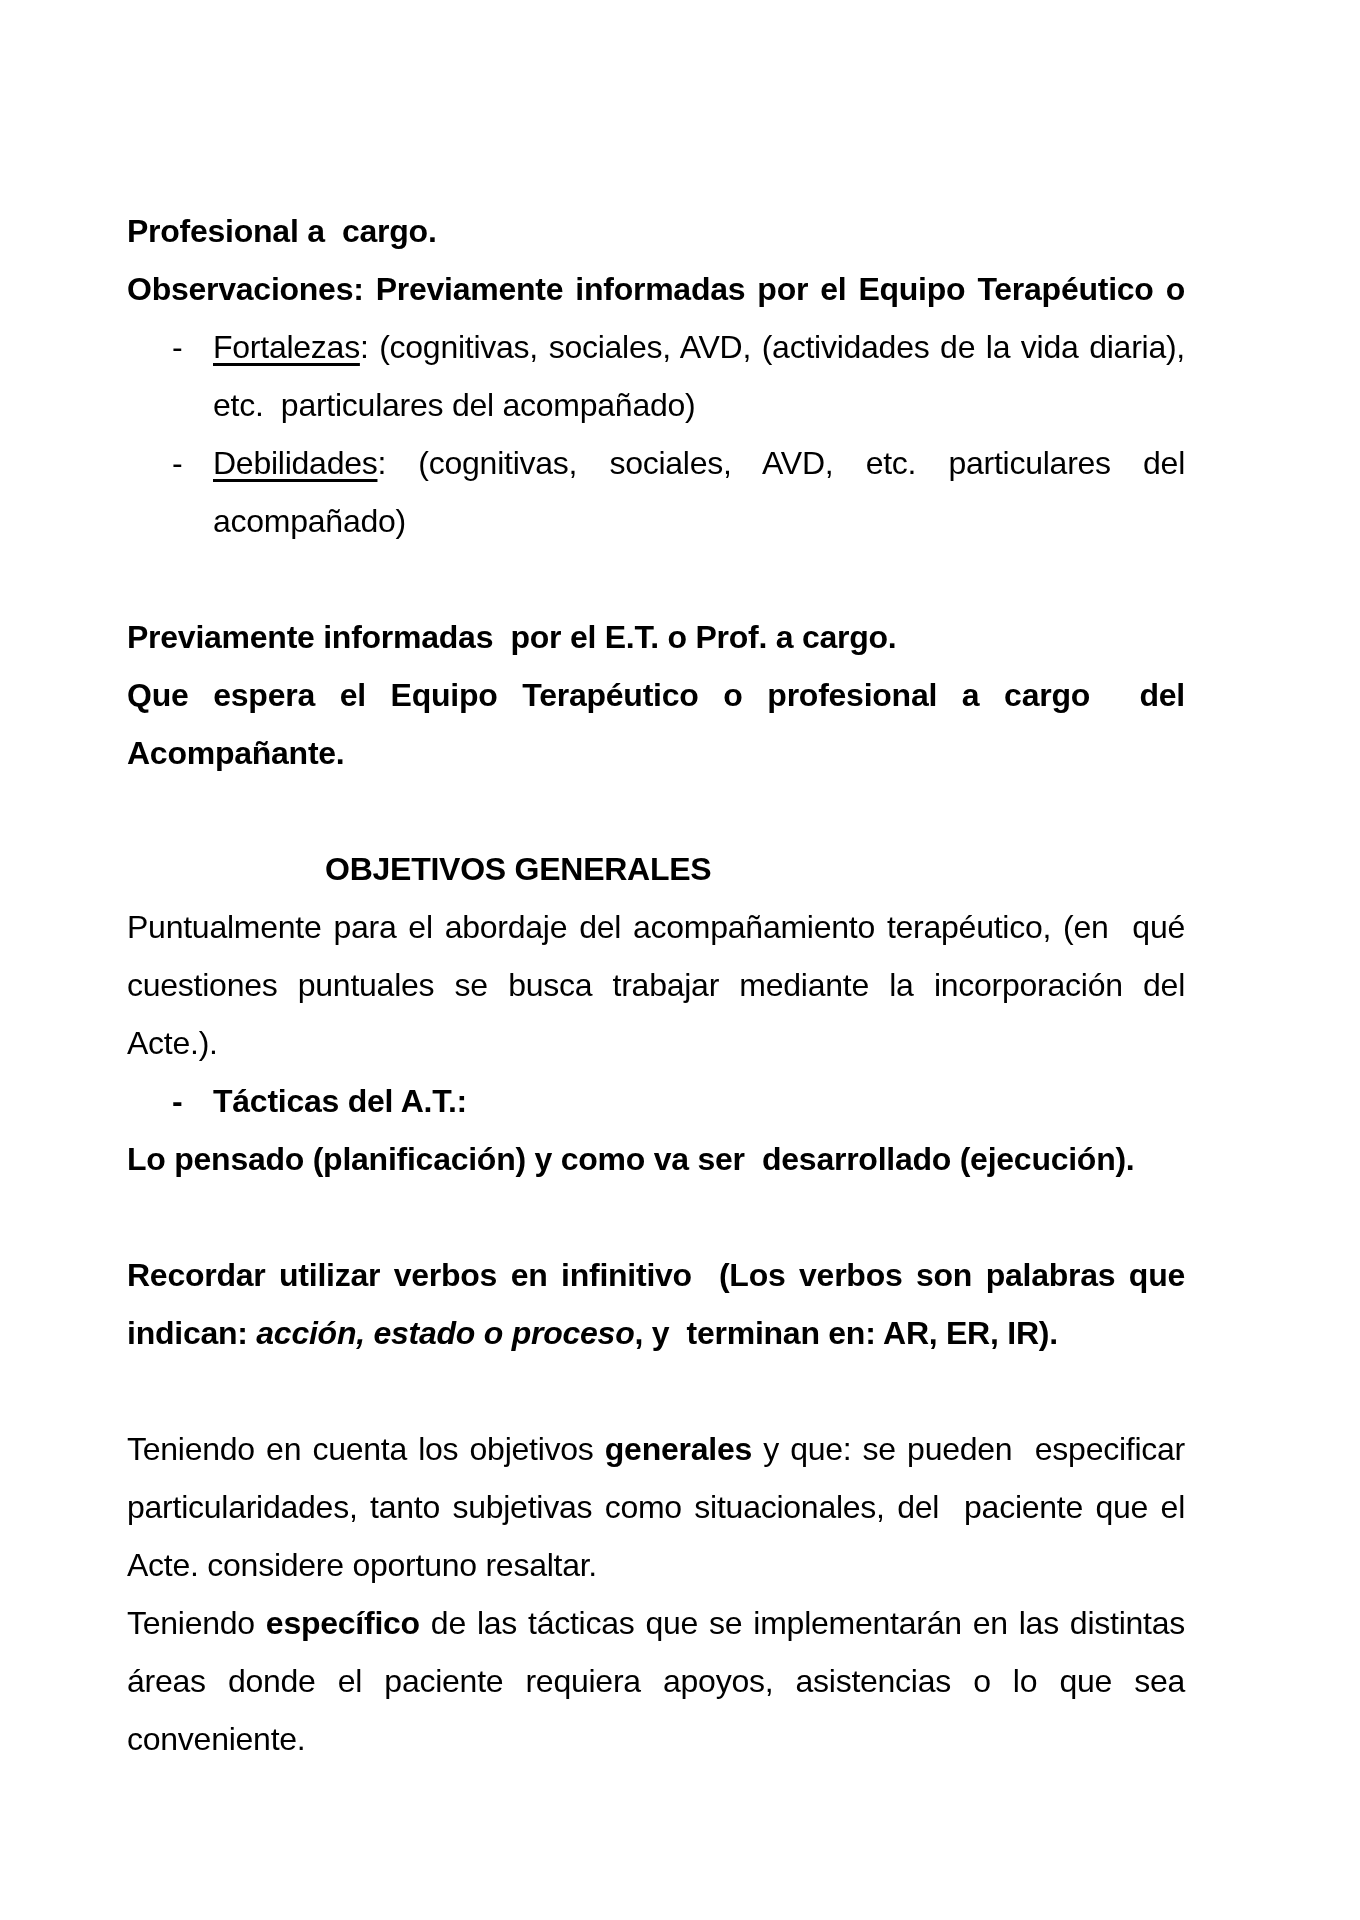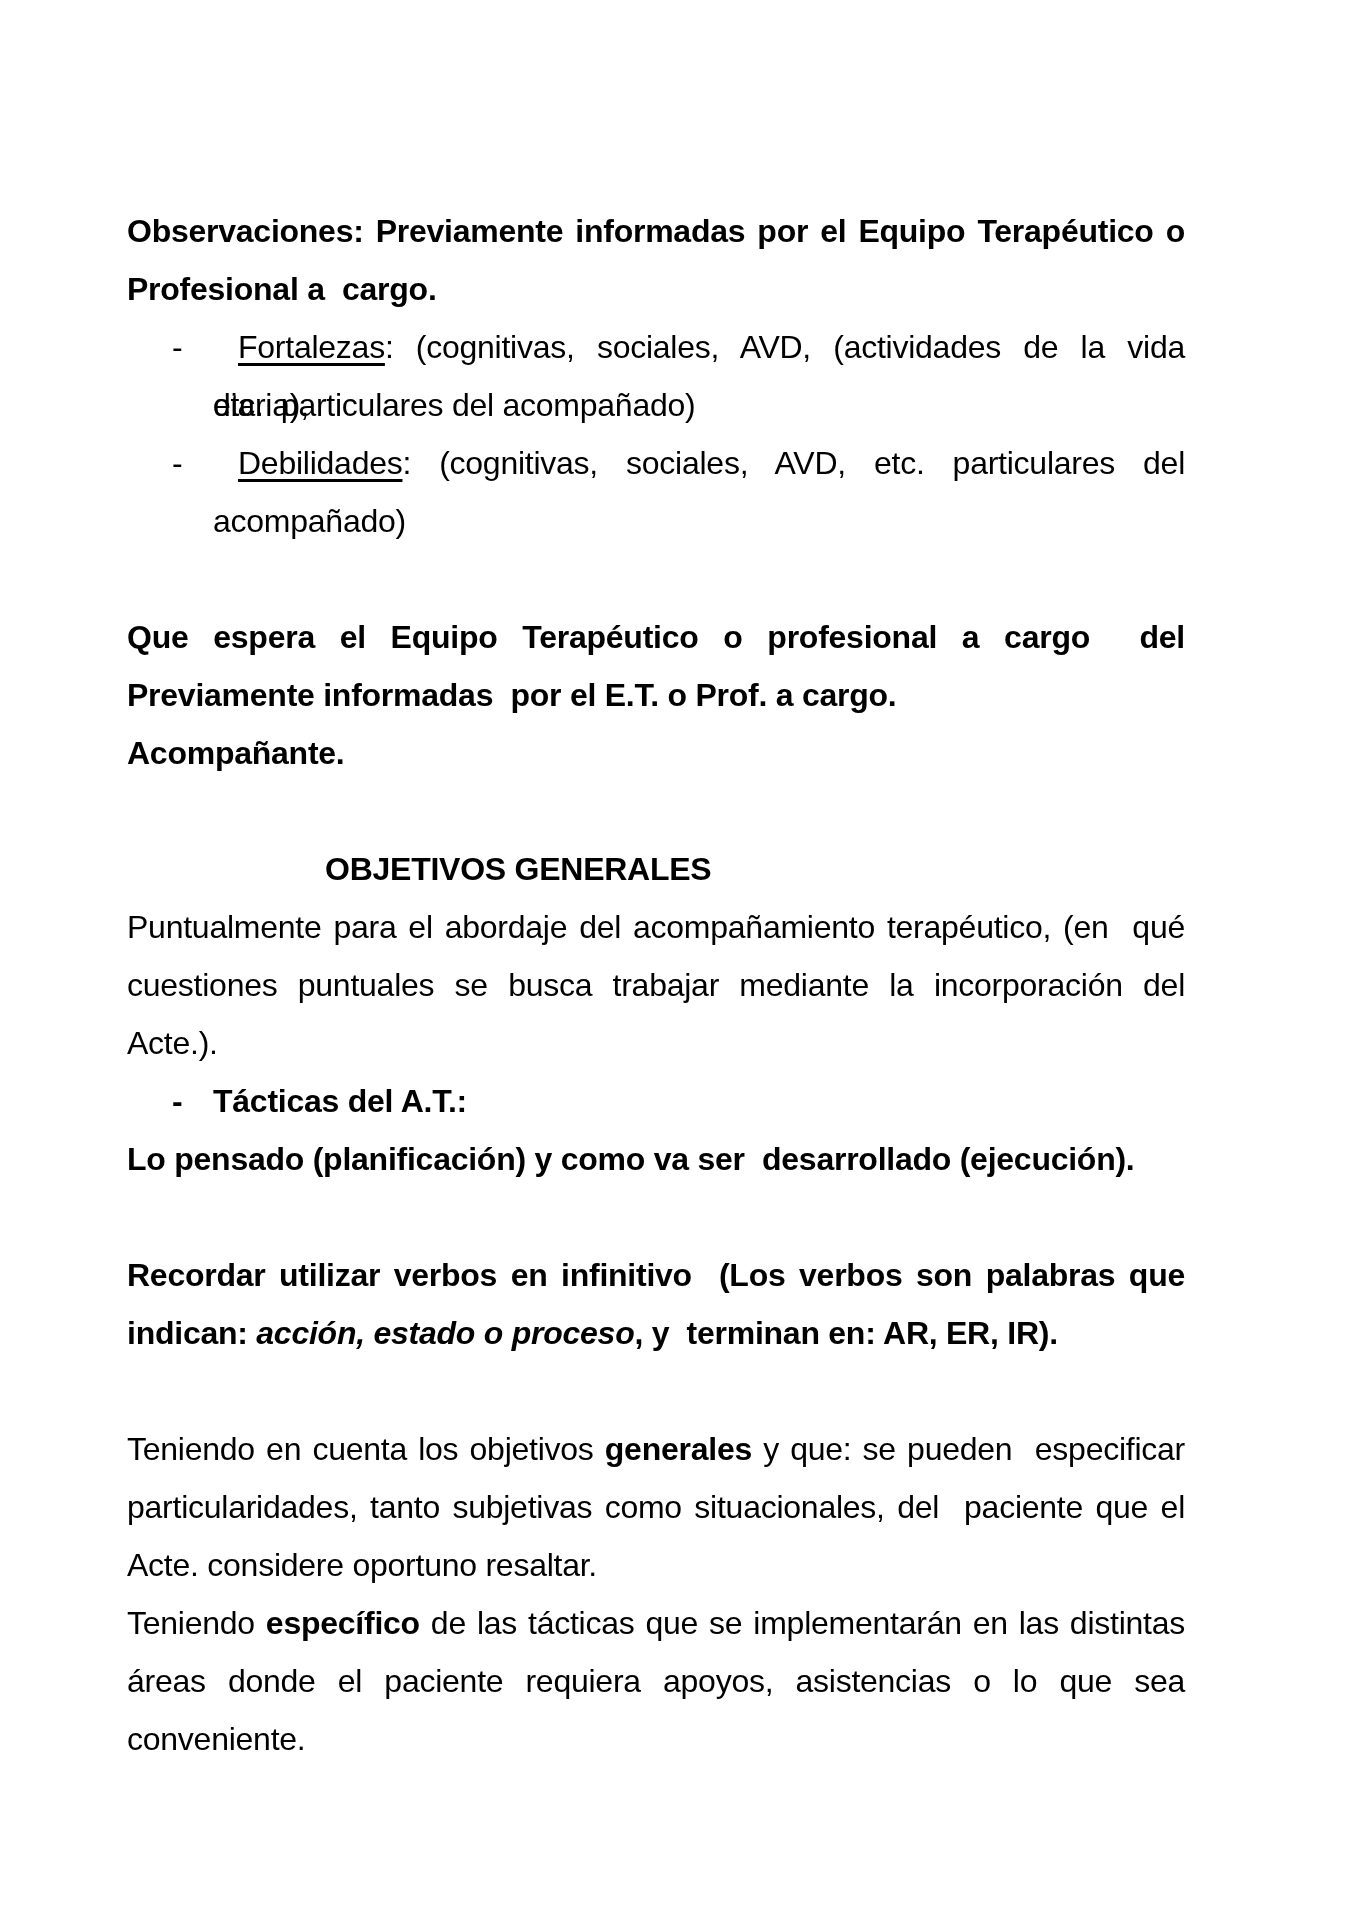--- a/index.html
+++ b/index.html
@@ -43,40 +43,40 @@
   .line.bullet .dash {
     position: absolute;
     left: 45px;
     top: 0;
   }
   .line.heading {
     padding-left: 198px;
   }
   .b  { font-weight: bold; }
   .bi { font-weight: bold; font-style: italic; }
-  .u  { text-decoration: underline; text-underline-offset: 5px; margin-left: 25px; }
+  .u  { text-decoration: underline; text-underline-offset: 5px; }
 </style>
 </head>
 <body>
 
 <div class="page">
   <div class="doc">
 
+    <div class="line"><span class="b">Profesional a&nbsp; cargo.</span></div>
     <div class="line j"><span class="b">Observaciones: Previamente informadas por el Equipo Terapéutico o</span></div>
-    <div class="line"><span class="b">Profesional a&nbsp; cargo.</span></div>
 
     <div class="line bullet j"><span class="dash">-</span><span class="u">Fortalezas</span><span>: (cognitivas, sociales, AVD, (actividades de la vida diaria),</span></div>
     <div class="line bullet"><span>etc.&nbsp; particulares del acompañado)</span></div>
     <div class="line bullet j"><span class="dash">-</span><span class="u">Debilidades</span><span>: (cognitivas, sociales, AVD, etc. particulares del</span></div>
     <div class="line bullet"><span>acompañado)</span></div>
 
     <div class="line blank"></div>
 
+    <div class="line"><span class="b">Previamente informadas&nbsp; por el E.T. o Prof. a cargo.</span></div>
     <div class="line j"><span class="b">Que espera el Equipo Terapéutico o profesional a cargo&nbsp; del</span></div>
-    <div class="line"><span class="b">Previamente informadas&nbsp; por el E.T. o Prof. a cargo.</span></div>
     <div class="line"><span class="b">Acompañante.</span></div>
 
     <div class="line blank"></div>
 
     <div class="line heading"><span class="b">OBJETIVOS GENERALES</span></div>
     <div class="line j"><span>Puntualmente para el abordaje del acompañamiento terapéutico, (en&nbsp; qué</span></div>
     <div class="line j"><span>cuestiones puntuales se busca trabajar mediante la incorporación del</span></div>
     <div class="line"><span>Acte.).</span></div>
 
     <div class="line bullet"><span class="dash b">-</span><span class="b">Tácticas del A.T.:</span></div>

